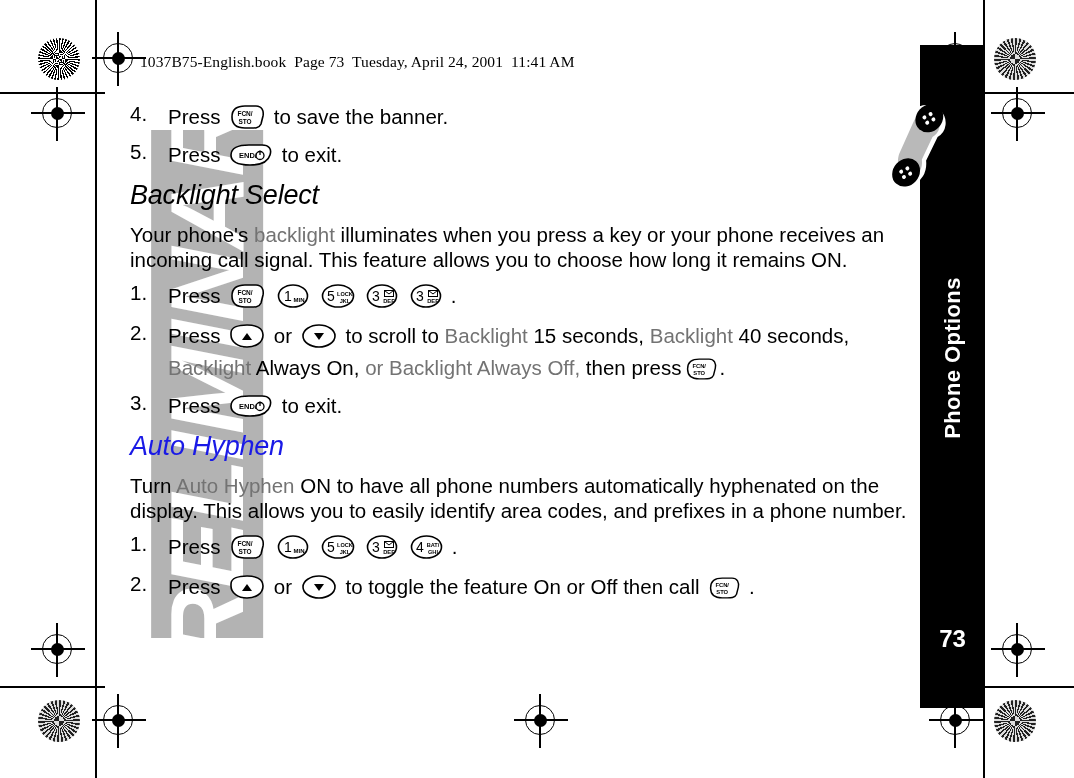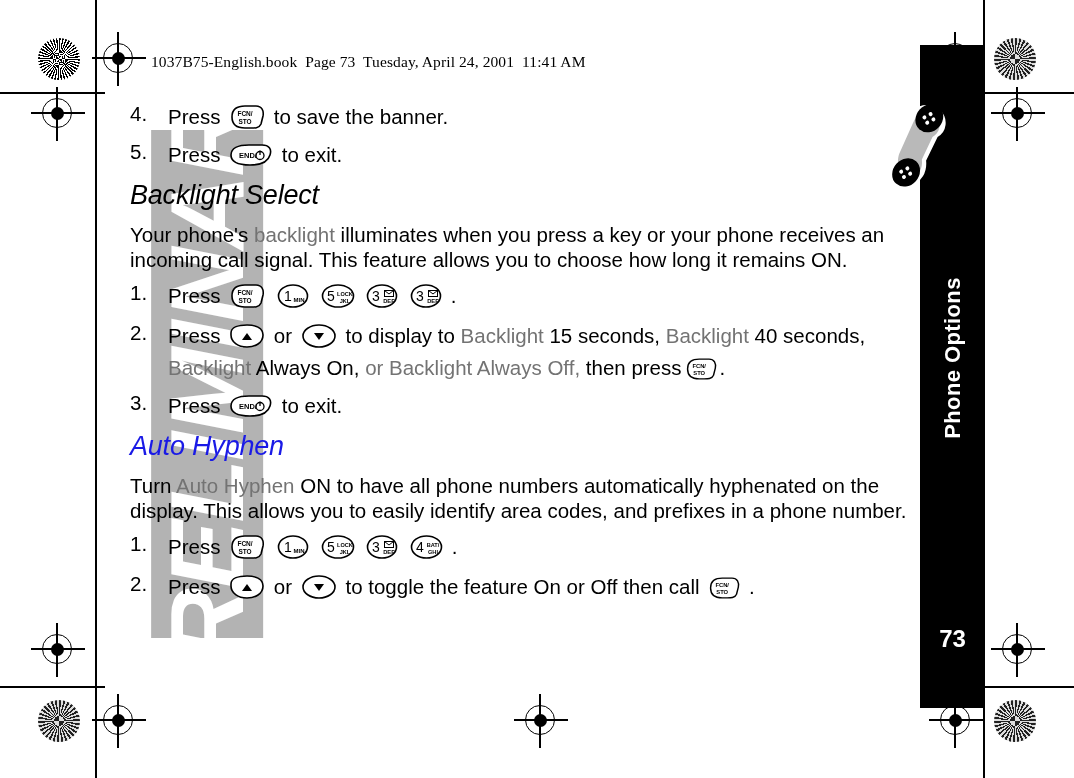--- a/index.html
+++ b/index.html
@@ -49,21 +49,21 @@
     background:
       repeating-conic-gradient(#222 0deg 6deg, #ddd 6deg 12deg),
       radial-gradient(circle, #888 0%, #555 100%);
   }
 
   .crop-line { position: absolute; background: #000; }
 
   
   .file-header {
     position: absolute;
-    left: 151px; top: 53px;
+    left: 140px; top: 53px;
     font-family: "Liberation Serif", serif;
     font-size: 15.5px;
     color: #000;
     white-space: pre;
     letter-spacing: 0.1px;
   }
 
   
   .side-tab {
     position: absolute;
@@ -352,21 +352,21 @@
           <path d="M14 17 L19 10 L24 17 Z" fill="#000"></path>
         </svg>
       </span>
       <span>or</span>
       <span class="key">
         <svg width="38" height="26" viewBox="0 0 38 26">
           <ellipse cx="19" cy="13" rx="16" ry="11" fill="#fff" stroke="#000" stroke-width="1.6"></ellipse>
           <path d="M14 10 L24 10 L19 17 Z" fill="#000"></path>
         </svg>
       </span>
-      <span>to display to</span>
+      <span>to scroll to</span>
       <span class="blue-txt">Backlight</span><span> 15 seconds, </span><span class="blue-txt">Backlight</span><span> 40 seconds,</span>
     </span>
   </div>
   <div class="para wrap-ind" style="margin-bottom:12px;"><span class="blue-txt">Backlight</span><span> Always On, </span><span class="blue-txt">or Backlight Always Off,</span><span> then press</span><span class="key"><svg width="34" height="24" viewBox="0 0 38 26">
           <path d="M4 13 C4 5 9 2 17 2 L28 2 C34 2 36 7 35 12 L33 20 C31 25 25 24 17 24 C9 24 4 21 4 13 Z" fill="#fff" stroke="#000" stroke-width="1.6"></path>
           <text x="17" y="12" font-family="'Liberation Sans',sans-serif" font-size="6.5" font-weight="bold" text-anchor="middle" fill="#000">FCN/</text>
           <text x="17" y="19.5" font-family="'Liberation Sans',sans-serif" font-size="6.5" font-weight="bold" text-anchor="middle" fill="#000">STO</text>
         </svg></span><span>.</span></div>
 
   <div class="line">

